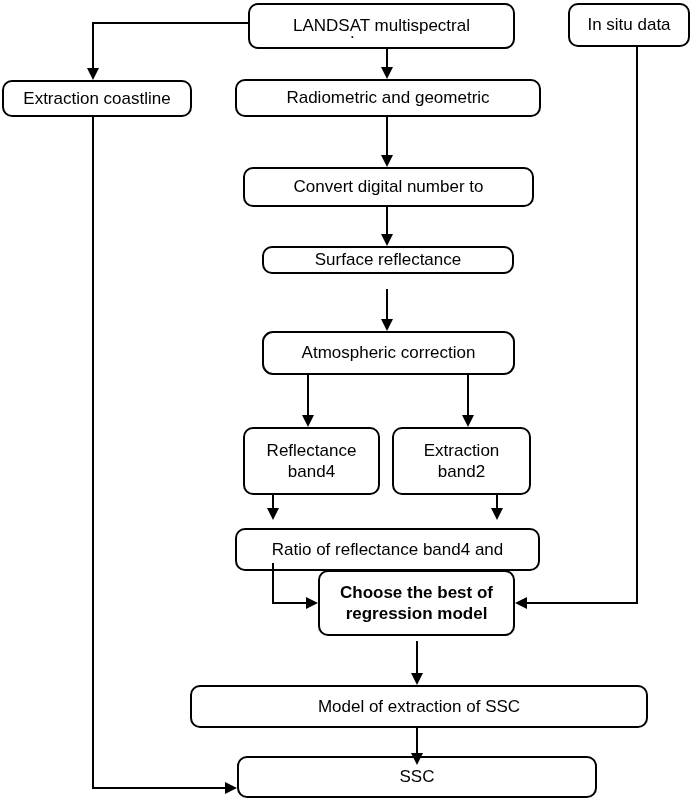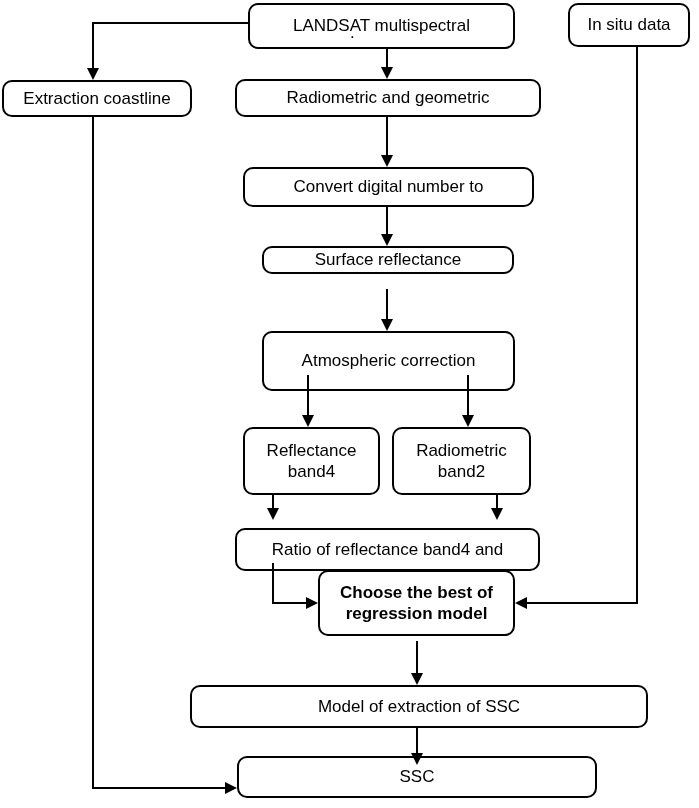--- a/index.html
+++ b/index.html
@@ -84,30 +84,30 @@
   </div>
 
   <div class="node" style="left:243px; top:167px; width:291px; height:40px;">
     <span>Convert digital number to</span>
   </div>
 
   <div class="node" style="left:262px; top:246px; width:252px; height:28px;">
     <span>Surface reflectance</span>
   </div>
 
-  <div class="node" style="left:262px; top:331px; width:253px; height:60px;">
+  <div class="node" style="left:262px; top:331px; width:253px; height:44px;border-radius:11px;">
     <span>Atmospheric correction</span>
   </div>
 
   <div class="node" style="left:243px; top:427px; width:137px; height:68px;">
     <span>Reflectance band4</span>
   </div>
 
   <div class="node" style="left:392px; top:427px; width:139px; height:68px;">
-    <span>Radiometric band2</span>
+    <span>Extraction band2</span>
   </div>
 
   <div class="node" style="left:235px; top:520px; width:305px; height:43px;margin-top:8px;">
     <span>Ratio of reflectance band4 and</span>
   </div>
 
   <div class="node" style="left:318px; top:570px; width:197px; height:66px;font-weight:bold;">
     <span>Choose the best of regression model</span>
   </div>
 

